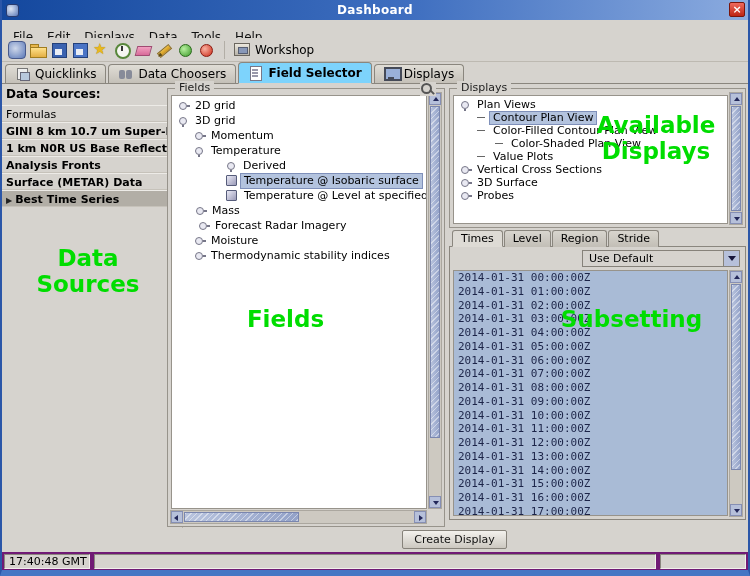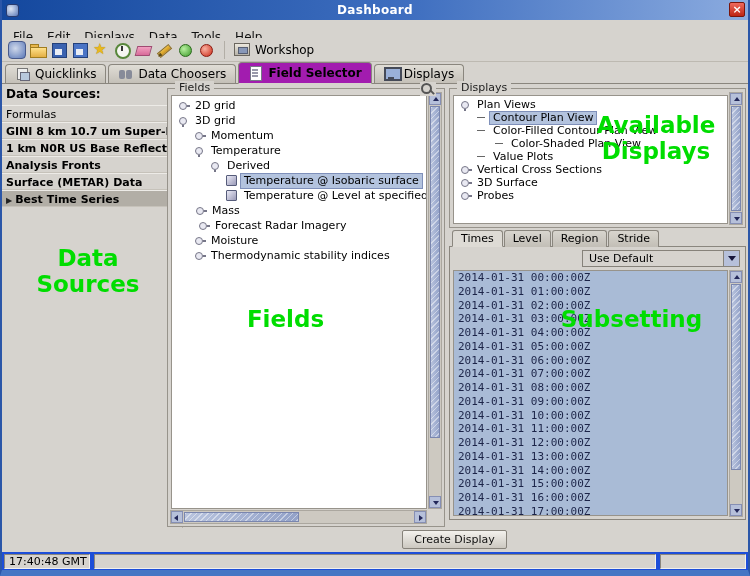--- a/index.html
+++ b/index.html
@@ -36,21 +36,21 @@
   .tbi-support-request::before{content:'';position:absolute;left:3px;top:3px;width:11px;height:11px;border-radius:50%;background:radial-gradient(circle at 35% 35%,#b8f0a0,#3a9a28);border:1px solid #2a6a1c}
   .tbi-cancel-loads::before{content:'';position:absolute;left:3px;top:3px;width:11px;height:11px;border-radius:50%;background:radial-gradient(circle at 35% 35%,#f8b0a0,#cc2a18);border:1px solid #8a1a10}
   .tb-sep{width:1px;height:18px;background:#b2aea6;margin:0 9px}
   .workshop{display:flex;align-items:center;gap:5px;font-size:12px}
   .workshop-icon{width:16px;height:13px;background:linear-gradient(#ece8de,#b6b2a8);border:1px solid #6a665e;position:relative}
   .workshop-icon::after{content:'';position:absolute;left:3px;top:3px;width:8px;height:5px;background:#8898b8;border:1px solid #565e72}
 
   
   .tabbar{position:absolute;top:62px;left:0;right:0;height:22px;display:flex;align-items:flex-end;gap:2px;padding-left:3px;border-bottom:1px solid #8a867e}
   .tab{height:19px;display:flex;align-items:center;gap:5px;padding:0 9px;border:1px solid #8a867e;border-bottom:none;border-radius:4px 4px 0 0;background:linear-gradient(#e0ddd6,#c4c0b8);font-size:12px;position:relative}
-  .tab.sel{height:22px;background:#a21caf;font-weight:bold;margin-bottom:-1px;z-index:3;border-bottom:1px solid #d6d3ce}
+  .tab.sel{height:22px;background:#7dd3fc;font-weight:bold;margin-bottom:-1px;z-index:3;border-bottom:1px solid #d6d3ce}
   .ti{width:15px;height:14px;position:relative;display:inline-block;flex:none}
   .ti-quicklinks::before{content:'';position:absolute;left:2px;top:1px;width:9px;height:10px;border:1px solid #777;background:#eee}
   .ti-quicklinks::after{content:'';position:absolute;left:5px;top:5px;width:8px;height:7px;background:#b8c8dc;border:1px solid #667}
   .ti-data-choosers::before{content:'';position:absolute;left:1px;top:3px;width:6px;height:9px;background:#878b99;border-radius:2px}
   .ti-data-choosers::after{content:'';position:absolute;left:8px;top:3px;width:6px;height:9px;background:#878b99;border-radius:2px}
   .ti-field-selector::before{content:'';position:absolute;left:2px;top:0;width:10px;height:13px;background:#fff;border:1px solid #778}
   .ti-field-selector::after{content:'';position:absolute;left:4px;top:3px;width:6px;height:2px;background:#99a;box-shadow:0 3px 0 #99a,0 6px 0 #99a}
   .ti-displays::before{content:'';position:absolute;left:0;top:0;width:14px;height:10px;background:#9ab0d8;border:2px solid #454a58}
   .ti-displays::after{content:'';position:absolute;left:4px;top:10px;width:6px;height:3px;background:#454a58}
 
@@ -113,21 +113,21 @@
   .stab.sel{background:#dedbd5;margin-bottom:-1px;border-bottom:1px solid #dedbd5}
   .subset-panel{position:absolute;left:447px;top:246px;width:297px;height:274px;border:1px solid #8a867e;background:#d6d3ce}
   .combo{position:absolute;top:3px;right:5px;width:158px;height:17px;background:#d6d3ce;border:1px solid #86827a;font-size:11px;display:flex;align-items:center;padding-left:6px}
   .combo-arrow{position:absolute;right:0;top:0;width:16px;height:15px;background:#b6c0da;border-left:1px solid #86827a}
   .combo-arrow::after{content:'';position:absolute;left:4px;top:5px;border:4px solid transparent;border-top:5px solid #16163a;border-bottom:none}
   .times-view{position:absolute;left:3px;top:23px;right:17px;bottom:3px;background:#fff;border:1px solid #97938b;overflow:hidden}
   .time-row{height:13.77px;line-height:13.5px;font-family:"DejaVu Sans Mono","Liberation Mono",monospace;font-size:11px;padding-left:4px;background:#a9bbd6;color:#1c2448;white-space:nowrap}
 
   
   .create-btn{position:absolute;left:400px;top:530px;width:105px;height:19px;background:linear-gradient(#f3f1ed,#ccc8c0);border:1px solid #86827a;border-radius:2px;font-size:11px;text-align:center;line-height:17px;color:#111}
-  .statusbar{position:absolute;left:0;right:0;bottom:0;height:18px;display:flex;gap:4px;padding:1px 2px;background:#1d4ed8;align-items:center}
+  .statusbar{position:absolute;left:0;right:0;bottom:0;height:18px;display:flex;gap:4px;padding:1px 2px;background:#701a75;align-items:center}
   .status-cell{height:15px;border:1px solid;border-color:#8a867e #f2f0ec #f2f0ec #8a867e;font-size:11px;line-height:13px;padding:0 4px;background:#d6d3ce;white-space:nowrap}
   .sc-time{width:86px}.sc-mid{flex:1}.sc-right{width:86px}
 
   
   .annot{position:absolute;font-weight:bold;font-size:23px;line-height:26px;text-align:center;z-index:5;pointer-events:none}
 </style>
 </head>
 <body>
 
 <div class="window">
@@ -211,21 +211,21 @@
           <span class="tlabel">3D grid</span>
         </div>
         <div class="trow" style="padding-left: 21px;">
           <span class="handle collapsed"></span>
           <span class="tlabel">Momentum</span>
         </div>
         <div class="trow" style="padding-left: 21px;">
           <span class="handle expanded"></span>
           <span class="tlabel">Temperature</span>
         </div>
-        <div class="trow" style="padding-left: 37px;">
+        <div class="trow" style="padding-left: 37px; margin-left: 16px;">
           <span class="handle expanded"></span>
           <span class="tlabel">Derived</span>
         </div>
         <div class="trow" style="padding-left: 53px;">
           <span class="cube"></span>
           <span class="tlabel sel">Temperature @ Isobaric surface</span>
         </div>
         <div class="trow" style="padding-left: 53px;">
           <span class="cube"></span>
           <span class="tlabel">Temperature @ Level at specified pressure diff</span>

